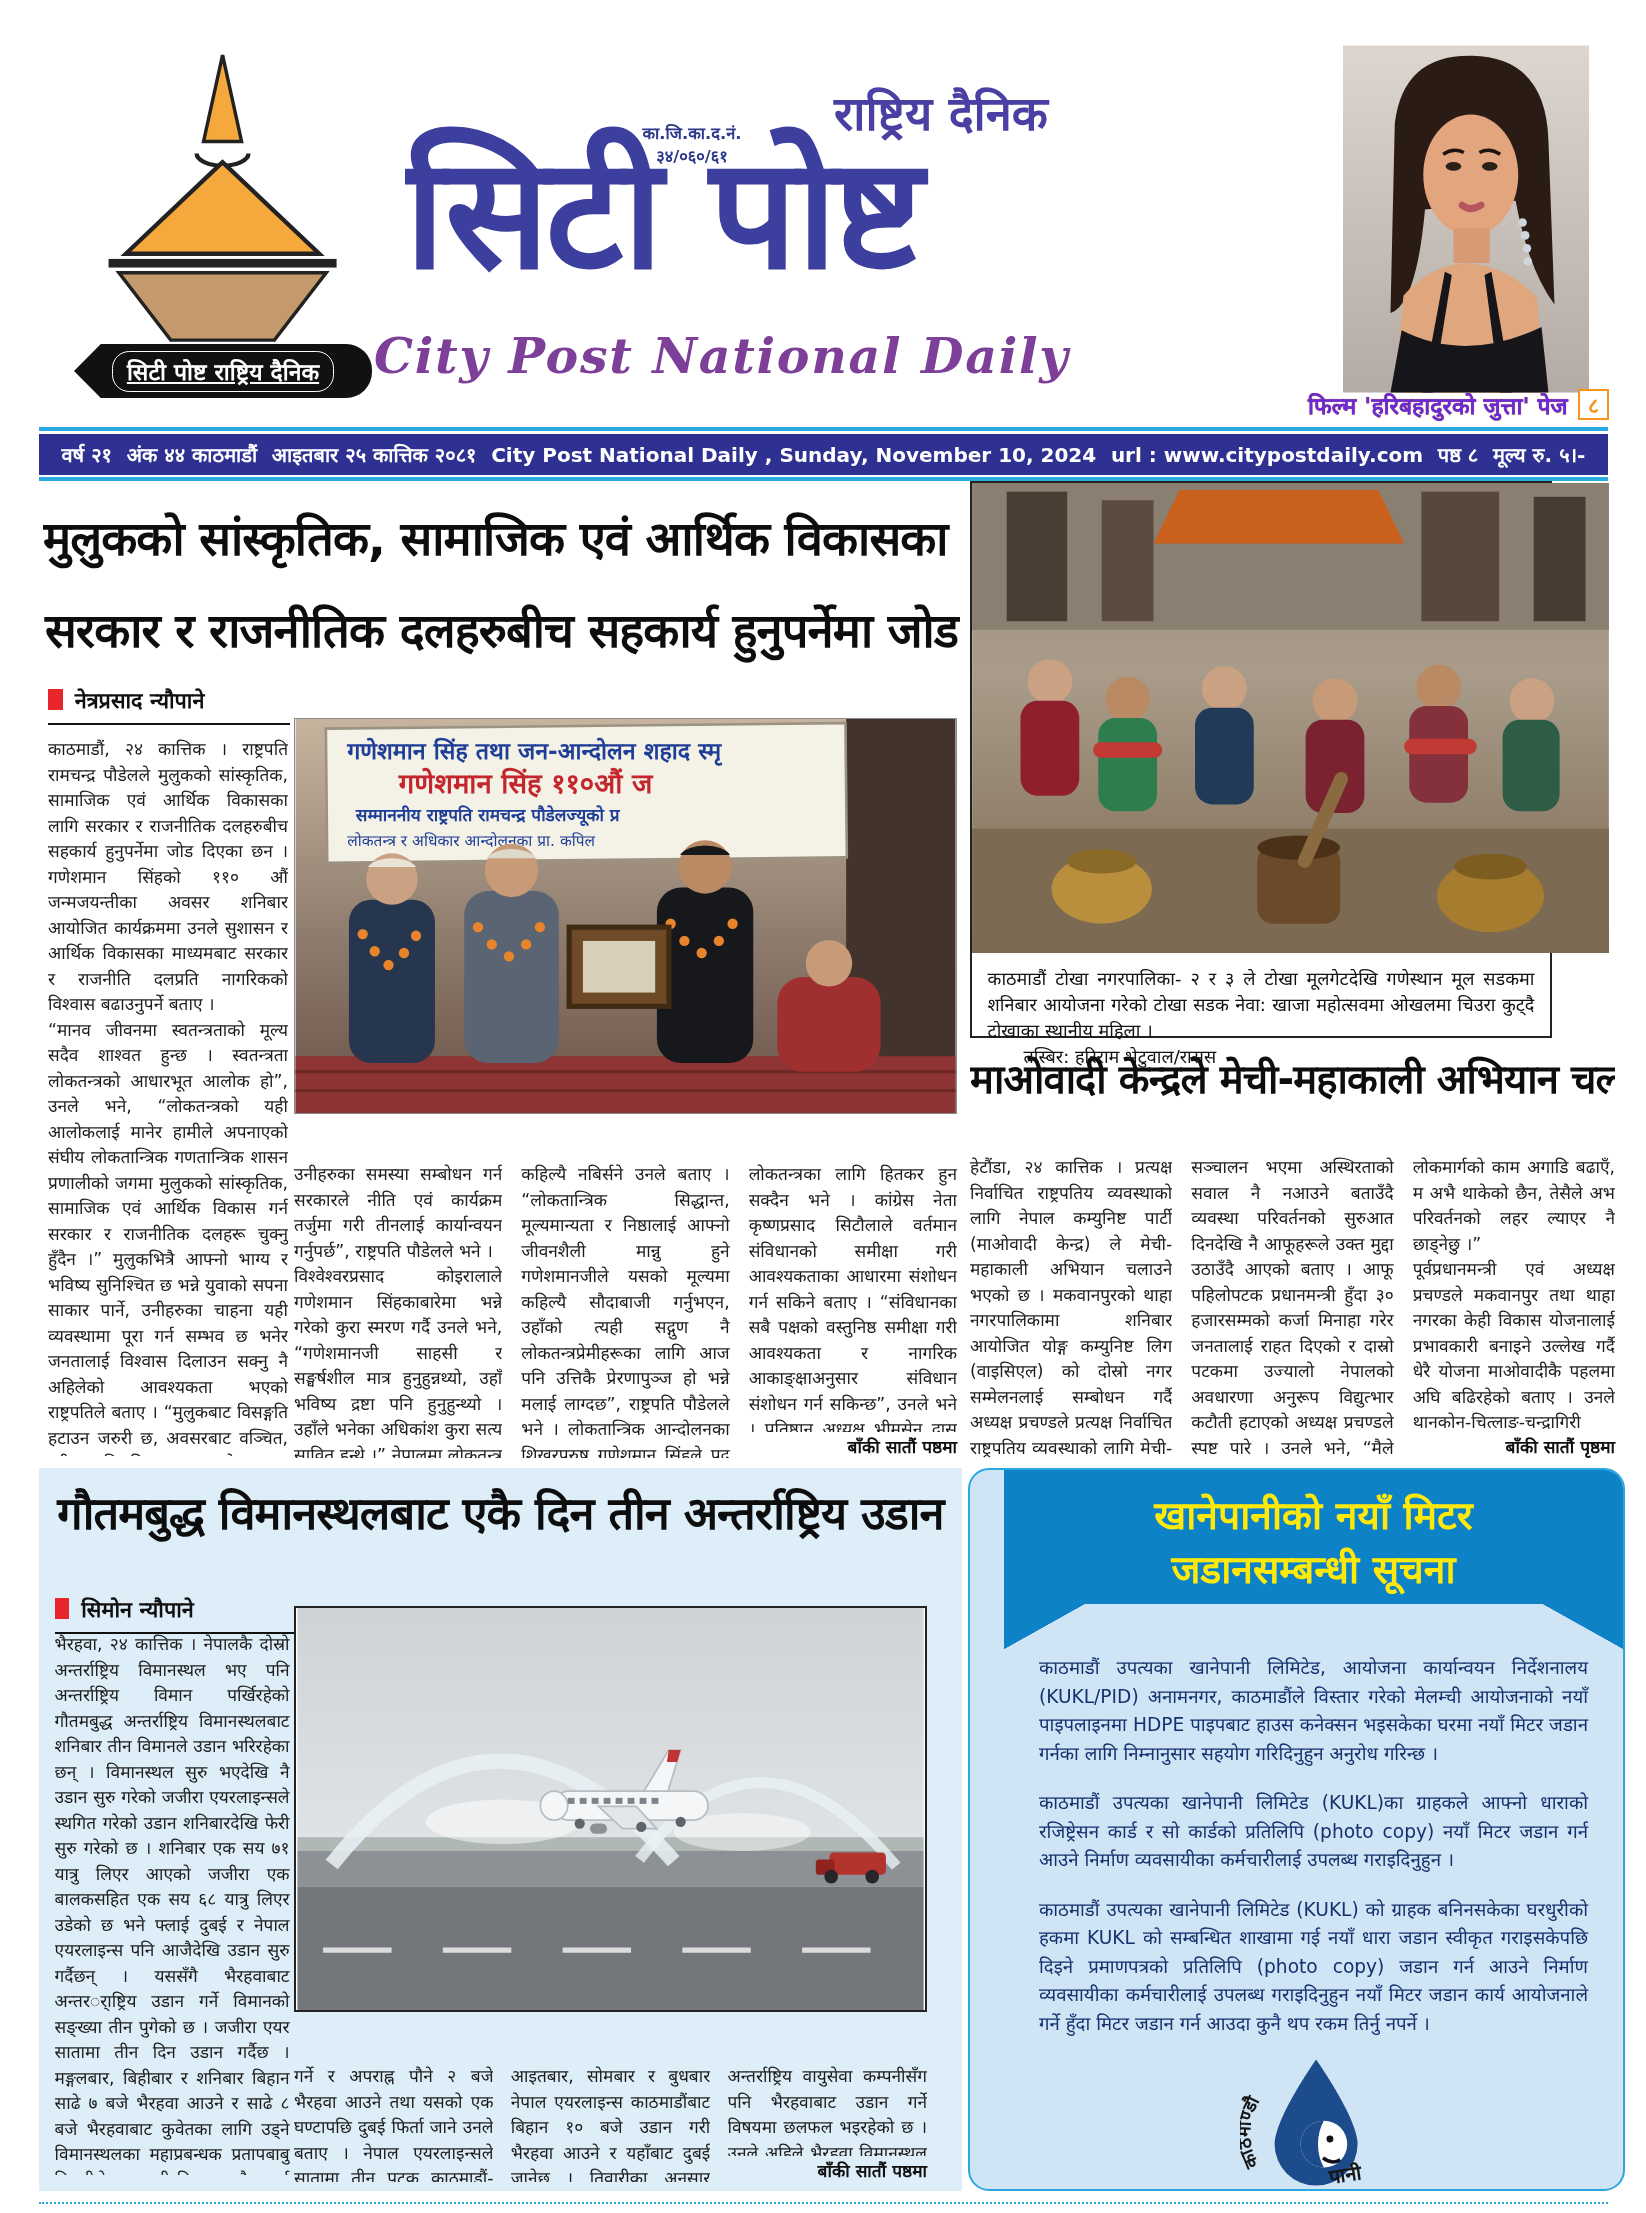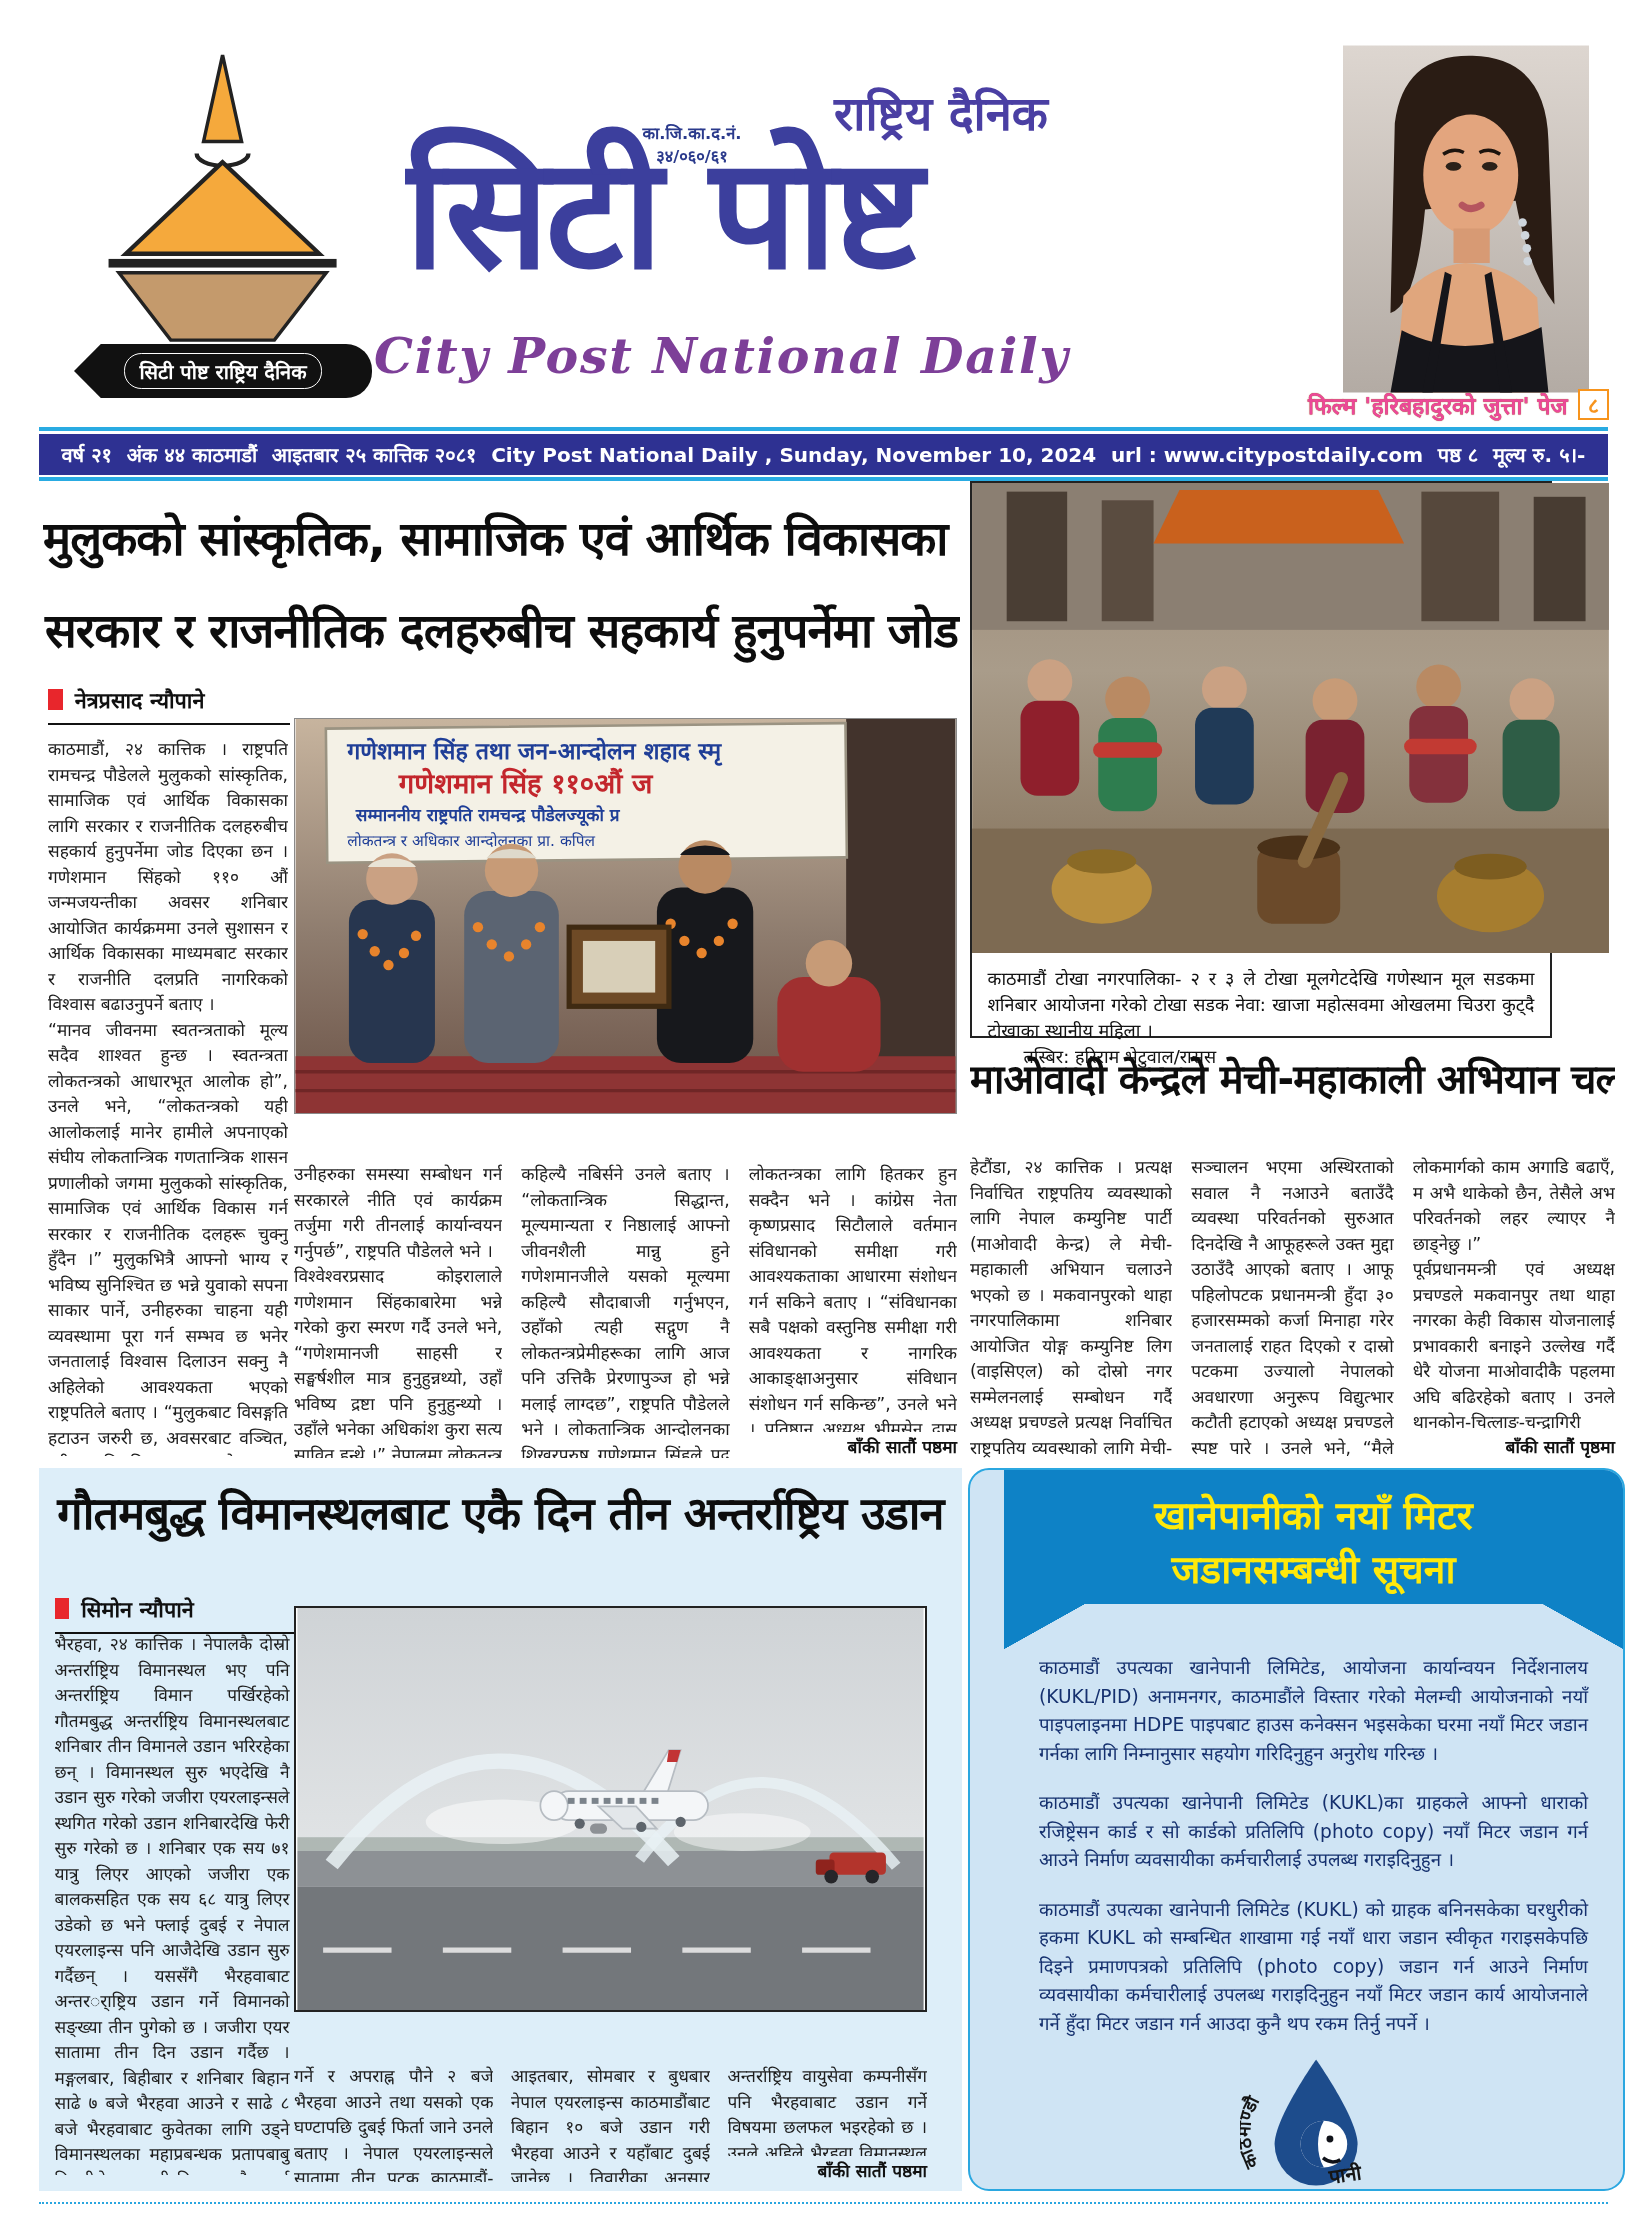--- a/index.html
+++ b/index.html
@@ -9,23 +9,23 @@
 
   
   .regno { font-size:16.4px; line-height:22.5px; color:#2b3a8c; text-align:center; font-weight:bold; }
   .tagline { font-size:47px; font-weight:bold; color:#4a3fa3; }
   .np-title { font-size:154px; font-weight:bold; color:#3c3f9d; letter-spacing:-3.5px; white-space:nowrap; }
   .en-title { font-family:"DejaVu Serif", serif; font-style:italic; font-weight:bold;
               font-size:49px; color:#7d3f98; white-space:nowrap; letter-spacing:1.7px; }
   .nib { background:#111; border-radius:12px 26px 26px 12px; display:flex; align-items:center; justify-content:center;
          clip-path:polygon(0 50%, 9% 0, 100% 0, 100% 100%, 9% 100%); }
   .nib-inner { border:1.7px solid #fff; border-radius:17.3px; padding:3.5px 14px; color:#fff;
-               font-size:20px; font-weight:bold; white-space:nowrap; }
+               font-size:23px; font-weight:bold; white-space:nowrap;text-decoration:underline; }
   .film-strip { display:flex; align-items:center; justify-content:flex-end; gap:10.4px; }
-  .film-text { color:#ec4899; font-weight:bold; font-size:23px; white-space:nowrap;
+  .film-text { color:#6d28d9; font-weight:bold; font-size:23px; white-space:nowrap;
                text-shadow:0 0 0.9px #8a4d00; }
   .film-page-box { width:31px; height:31px; border:2.6px solid #f7941d; color:#f7941d; font-weight:bold;
                    font-size:21px; display:flex; align-items:center; justify-content:center; background:#fff; }
 
   
   .cyan-rule { background:#29abe2; height:4.3px; }
   .infobar { background:#2e3192; color:#fff; display:flex; align-items:center; justify-content:space-between;
              padding:0 22.5px; font-size:20px; font-weight:bold; white-space:nowrap; }
 
   

